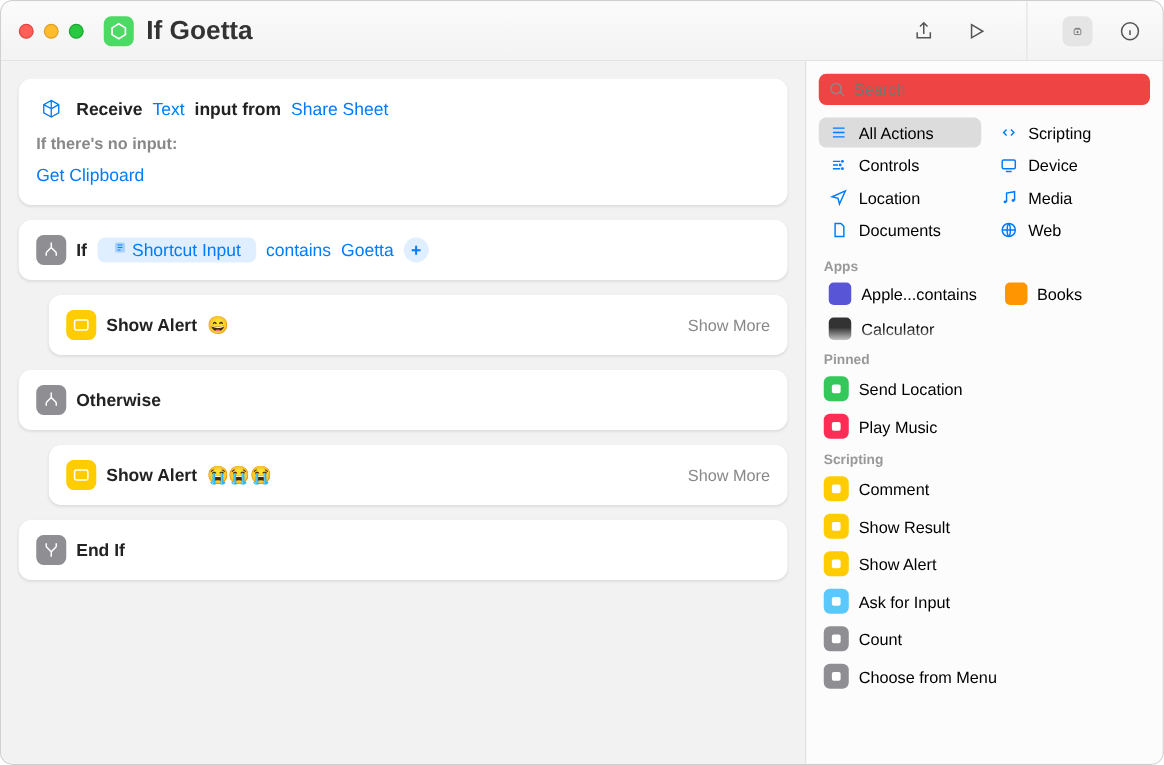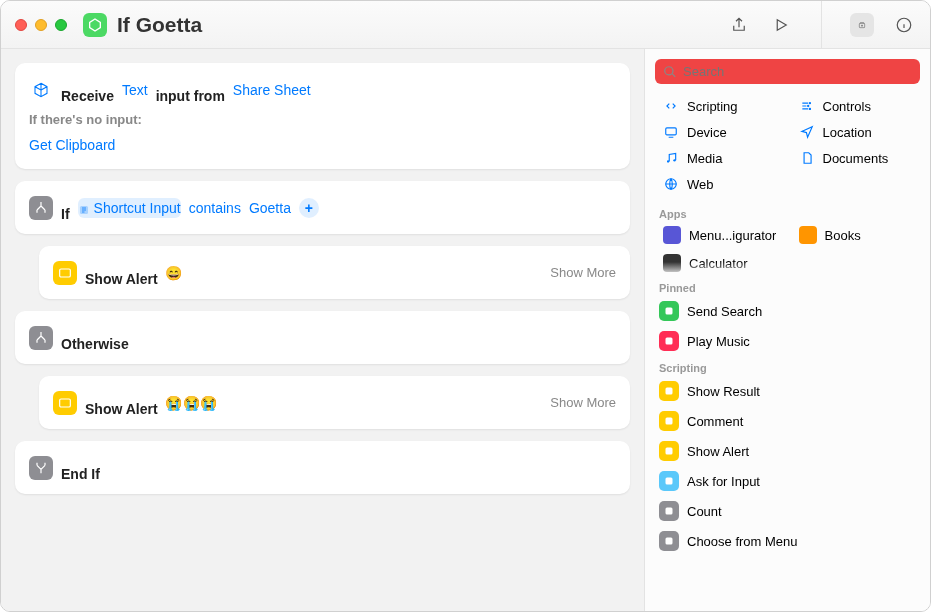--- a/index.html
+++ b/index.html
@@ -24,23 +24,23 @@
 .sidebar { width: 286px; background: #fcfcfc; border-left: 1px solid #e3e3e3; display: flex; flex-direction: column; overflow: hidden; }
 
 .card { background: #fff; border-radius: 10px; box-shadow: 0 1px 2px rgba(0,0,0,0.08); margin-bottom: 12px; padding: 12px 14px; font-size: 14px; }
 .card.nested { margin-left: 24px; }
 .card-row { display: flex; align-items: center; gap: 8px; flex-wrap: wrap; min-height: 24px; }
 .act-icon { width: 24px; height: 24px; border-radius: 6px; display: flex; align-items: center; justify-content: center; flex-shrink: 0; }
 .act-icon svg { width: 16px; height: 16px; }
 .act-icon.blue { color: #007aff; }
 .act-icon.gray { background: #8e8e93; color: #fff; }
 .act-icon.yellow { background: #ffcc00; color: #fff; }
-.label { font-weight: 600; color: #222; margin-top: 13px; }
+.label { font-weight: 600; color: #222; }
 .token { color: #007aff; font-weight: 500; cursor: pointer; }
-.token.var { background: rgba(0,122,255,0.12); padding: 2px 0; border-radius: 6px; display: inline-flex; align-items: flex-end; gap: 4px; }
+.token.var { background: rgba(0,122,255,0.12); padding: 2px 12px; border-radius: 6px; display: inline-flex; align-items: flex-start; gap: 4px; }
 .plus { width: 20px; height: 20px; border-radius: 10px; background: rgba(0,122,255,0.12); color: #007aff; display: flex; align-items: center; justify-content: center; font-size: 14px; font-weight: 600; cursor: pointer; }
 .subhead { color: #888; font-size: 13px; font-weight: 600; margin: 8px 0 6px; }
 .more { margin-left: auto; color: #888; font-size: 13px; cursor: pointer; }
 
 .search { margin: 10px; display: flex; align-items: center; background: #ef4444; border-radius: 6px; padding: 5px 8px; gap: 6px; }
 .search input { border: none; background: transparent; outline: none; font-size: 13px; flex: 1; color: #333; }
 .search svg { width: 14px; height: 14px; fill: #888; }
 .cat-grid { display: grid; grid-template-columns: 1fr 1fr; padding: 0 10px 6px; gap: 2px 6px; font-size: 13px; }
 .cat { display: flex; align-items: center; gap: 8px; padding: 4px 8px; border-radius: 6px; cursor: pointer; }
 .cat.sel { background: #dcdcdc; }
@@ -191,20 +191,28 @@
 
   <div class="sidebar">
     <div class="search">
       <svg viewBox="0 0 24 24">
           <path d="M10 2a8 8 0 105.3 14l5 5 1.4-1.4-5-5A8 8 0 0010 2zm0 2a6 6 0 110 12 6 6 0 010-12z"></path>
         </svg>
       <input type="text" placeholder="Search" style="">
     </div>
 
     <div class="cat-grid" id="cat-grid">
+        <div class="cat sel">
+          <span class="ci">
+            <svg viewBox="0 0 24 24">
+              <path d="M4 6h16M4 12h16M4 18h16" stroke="currentColor" stroke-width="2"></path>
+            </svg>
+          </span>
+          <span>All Actions</span>
+        </div>
         <div class="cat">
           <span class="ci">
             <svg viewBox="0 0 24 24">
               <path d="M9 8l-4 4 4 4M15 8l4 4-4 4" stroke="currentColor" fill="none" stroke-width="2"></path>
             </svg>
           </span>
           <span>Scripting</span>
         </div>
         <div class="cat">
           <span class="ci">
@@ -261,21 +269,21 @@
           </span>
           <span>Web</span>
         </div>
       </div>
 
     <div class="apps-area">
       <div class="sect-h">Apps</div>
       <div class="cat-grid" style="padding-bottom:0" id="apps-grid">
           <div class="cat">
             <span class="ai" style="width:18px;height:18px;border-radius:4px;background:#5856d6"></span>
-            <span style="white-space:nowrap;overflow:hidden;text-overflow:ellipsis">Menu...igurator</span>
+            <span style="white-space:nowrap;overflow:hidden;text-overflow:ellipsis">Apple...contains</span>
           </div>
           <div class="cat">
             <span class="ai" style="width:18px;height:18px;border-radius:4px;background:#ff9500"></span>
             <span style="white-space:nowrap;overflow:hidden;text-overflow:ellipsis">Books</span>
           </div>
           <div class="cat">
             <span class="ai" style="width:18px;height:18px;border-radius:4px;background:#333333"></span>
             <span style="white-space:nowrap;overflow:hidden;text-overflow:ellipsis">Calculator</span>
           </div>
         </div>
@@ -283,56 +291,56 @@
 
     <div class="scroll-area">
       <div class="sect-h">Pinned</div>
       <div class="alist" id="pinned-list">
           <div class="arow">
             <span class="ai" style="background:#34c759">
               <svg viewBox="0 0 24 24">
                 <rect x="5" y="5" width="14" height="14" rx="3"></rect>
               </svg>
             </span>
-            <span>Send Search</span>
+            <span>Send Location</span>
           </div>
           <div class="arow">
             <span class="ai" style="background:#ff2d55">
               <svg viewBox="0 0 24 24">
                 <rect x="5" y="5" width="14" height="14" rx="3"></rect>
               </svg>
             </span>
             <span>Play Music</span>
           </div>
         </div>
 
       <div class="sect-h">Scripting</div>
       <div class="alist" id="scripting-list">
           <div class="arow">
             <span class="ai" style="background:#ffcc00">
               <svg viewBox="0 0 24 24">
                 <rect x="5" y="5" width="14" height="14" rx="3"></rect>
               </svg>
             </span>
+            <span>Comment</span>
+          </div>
+          <div class="arow">
+            <span class="ai" style="background:#ffcc00">
+              <svg viewBox="0 0 24 24">
+                <rect x="5" y="5" width="14" height="14" rx="3"></rect>
+              </svg>
+            </span>
             <span>Show Result</span>
           </div>
           <div class="arow">
             <span class="ai" style="background:#ffcc00">
               <svg viewBox="0 0 24 24">
                 <rect x="5" y="5" width="14" height="14" rx="3"></rect>
               </svg>
             </span>
-            <span>Comment</span>
-          </div>
-          <div class="arow">
-            <span class="ai" style="background:#ffcc00">
-              <svg viewBox="0 0 24 24">
-                <rect x="5" y="5" width="14" height="14" rx="3"></rect>
-              </svg>
-            </span>
             <span>Show Alert</span>
           </div>
           <div class="arow">
             <span class="ai" style="background:#5ac8fa">
               <svg viewBox="0 0 24 24">
                 <rect x="5" y="5" width="14" height="14" rx="3"></rect>
               </svg>
             </span>
             <span>Ask for Input</span>
           </div>

